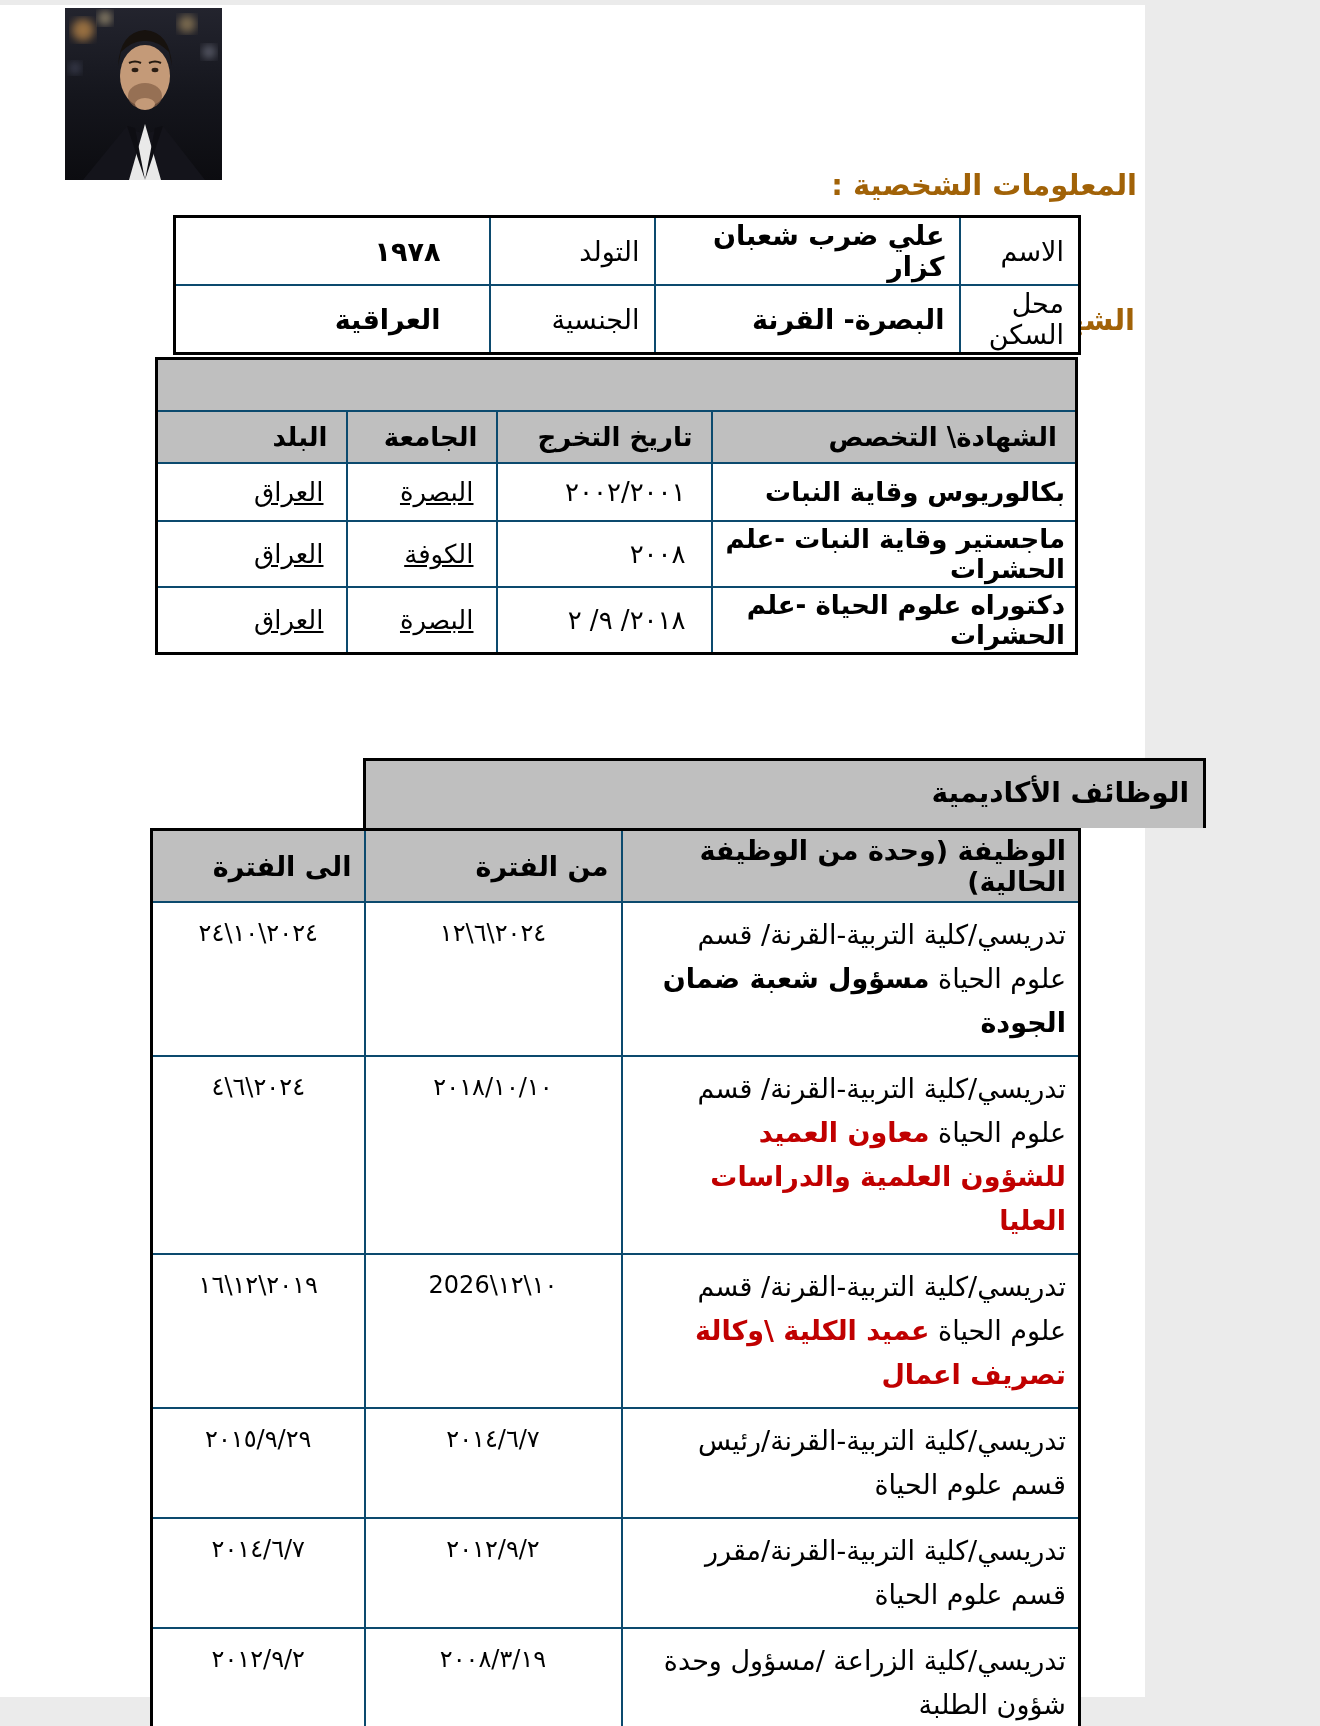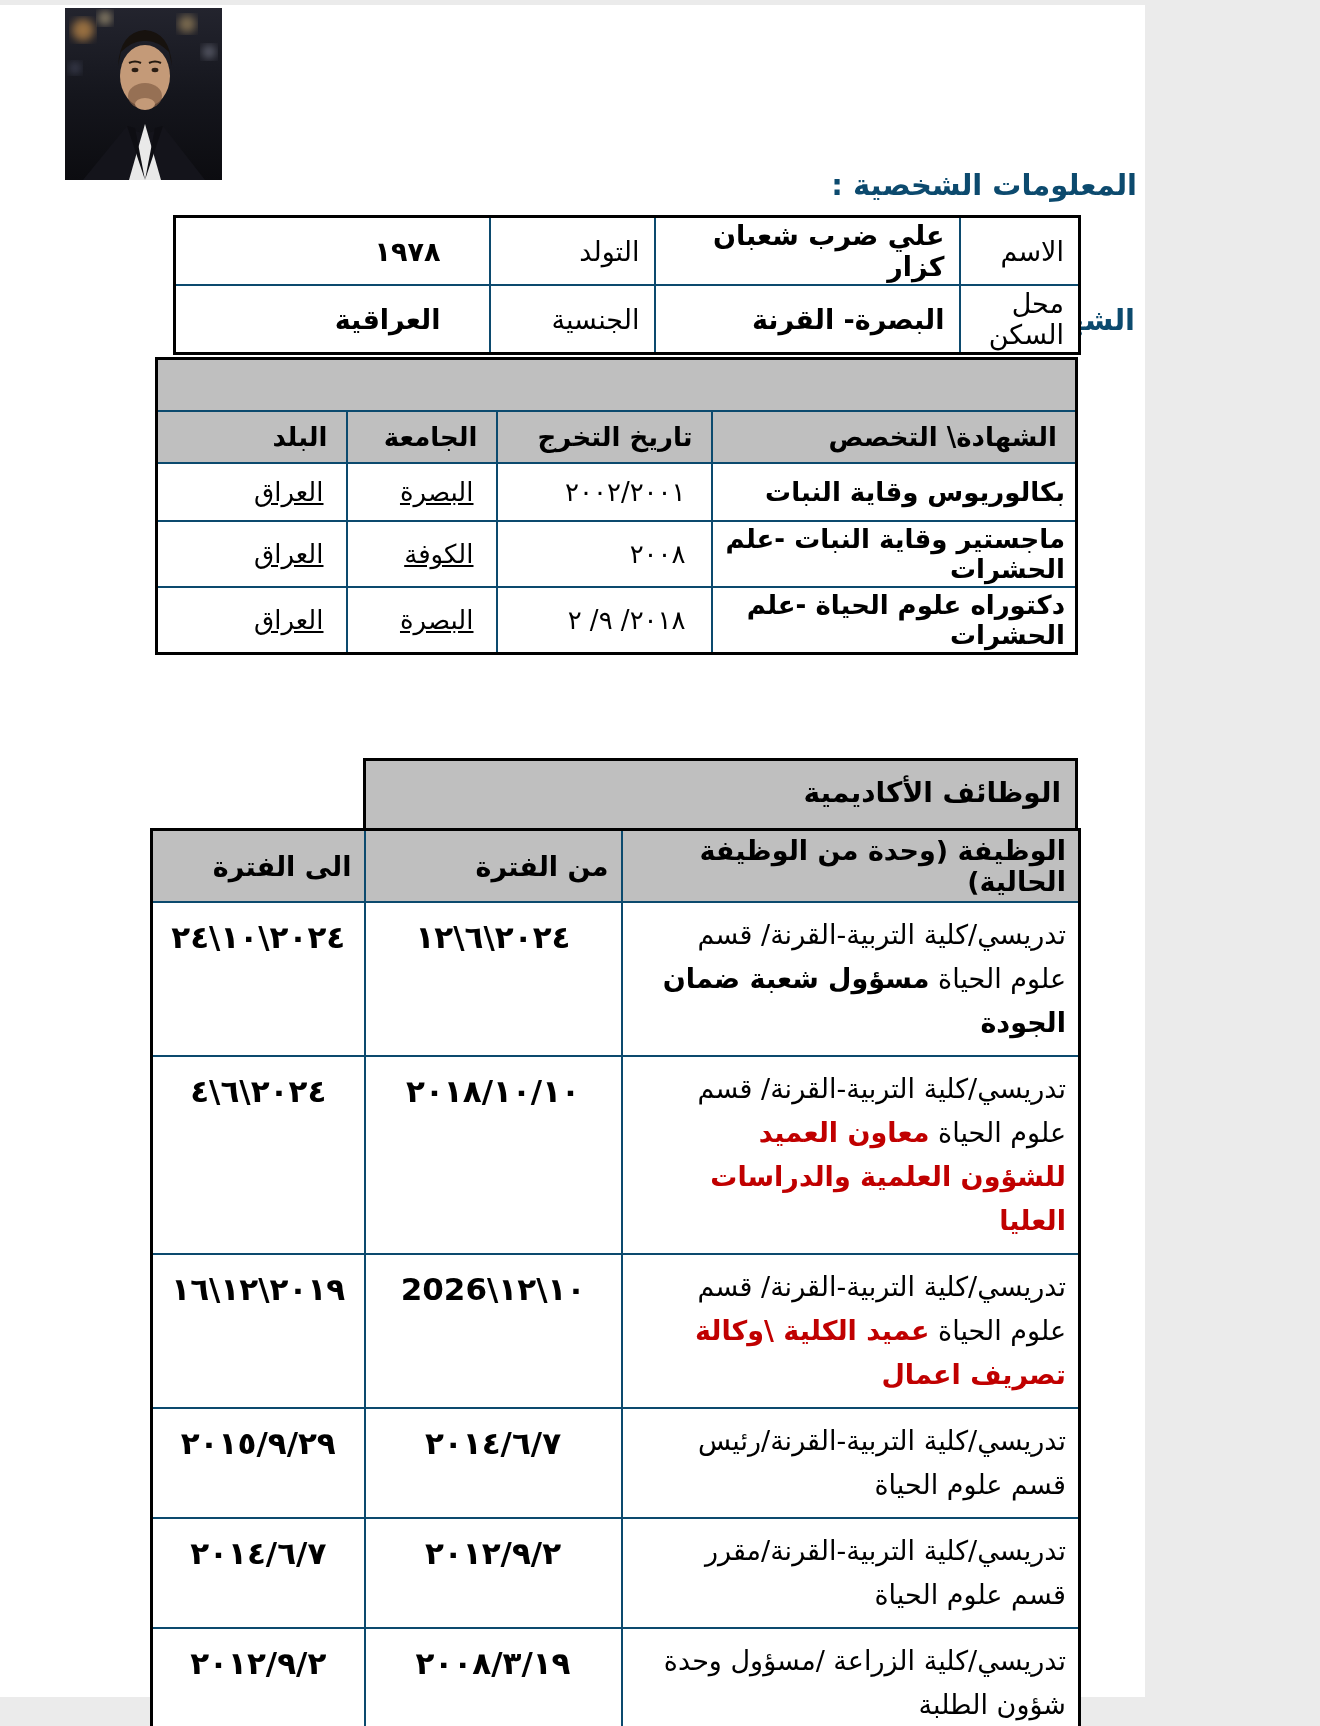--- a/index.html
+++ b/index.html
@@ -11,21 +11,21 @@
   }
   .page{
     position:absolute;left:0;top:5px;width:1145px;height:1692px;
     background:#ffffff;
   }
   .photo{
     position:absolute;left:65px;top:3px;width:157px;height:172px;overflow:hidden;
   }
   .h-red{
     position:absolute;direction:rtl;text-align:right;
-    color:#0c4a6e;font-weight:bold;font-size:29px;white-space:nowrap;
+    color:#a16207;font-weight:bold;font-size:29px;white-space:nowrap;
   }
   #h-personal{top:163px;right:8px;}
   #h-cert{top:298px;right:10px;}
 
   table{
     position:absolute;border-collapse:collapse;direction:rtl;
     table-layout:fixed;background:#fff;
     border:3px solid #000;
   }
   td{border:2px solid #0c4a6e;overflow:hidden;}
@@ -48,38 +48,38 @@
   #cert-table tr.top-empty td{height:46px;}
   #cert-table tr.head td{height:46px;font-weight:bold;padding-left:6px;padding-right:18px;}
   #cert-table tr.data td{height:52px;}
   #cert-table td.degree{font-weight:bold;padding-right:10px;}
   #cert-table td.grad{direction:ltr;padding-right:25px;}
   #cert-table td.univ,#cert-table td.country{padding-right:22px;text-decoration:underline;}
   .gray{background:#bfbfbf;}
 
   
   #pos-band{
-    position:absolute;left:363px;top:753px;width:715px;height:70px;
+    position:absolute;left:363px;top:753px;width:843px;height:70px;
     box-sizing:border-box;background:#bfbfbf;
     border:3px solid #000;border-bottom:none;
     direction:rtl;text-align:right;
     font-weight:bold;font-size:28px;line-height:64px;
     padding:0 14px 0 6px;
   }
   #pos-table{left:150px;top:823px;width:928px;}
   #pos-table tr.head td{
     height:66px;background:#bfbfbf;font-weight:bold;font-size:27px;
     text-align:right;vertical-align:middle;padding:2px 12px 2px 6px;
   }
   #pos-table td.pos-cell{
     font-size:27px;line-height:44px;text-align:right;vertical-align:top;
     padding:10px 12px 10px 26px;
   }
   #pos-table td.date-cell{
-    direction:ltr;font-weight:bold;font-size:31px;
+    direction:ltr;font-weight:normal;font-size:24px;
     text-align:center;vertical-align:top;padding-top:16px;
   }
   tr.h96{height:96px;} tr.h140{height:140px;} tr.h100{height:100px;}
 
   .bold-black{color:#000;font-weight:bold;}
   .bold-red{color:#c00000;font-weight:bold;}
 </style>
 </head>
 <body>
 

